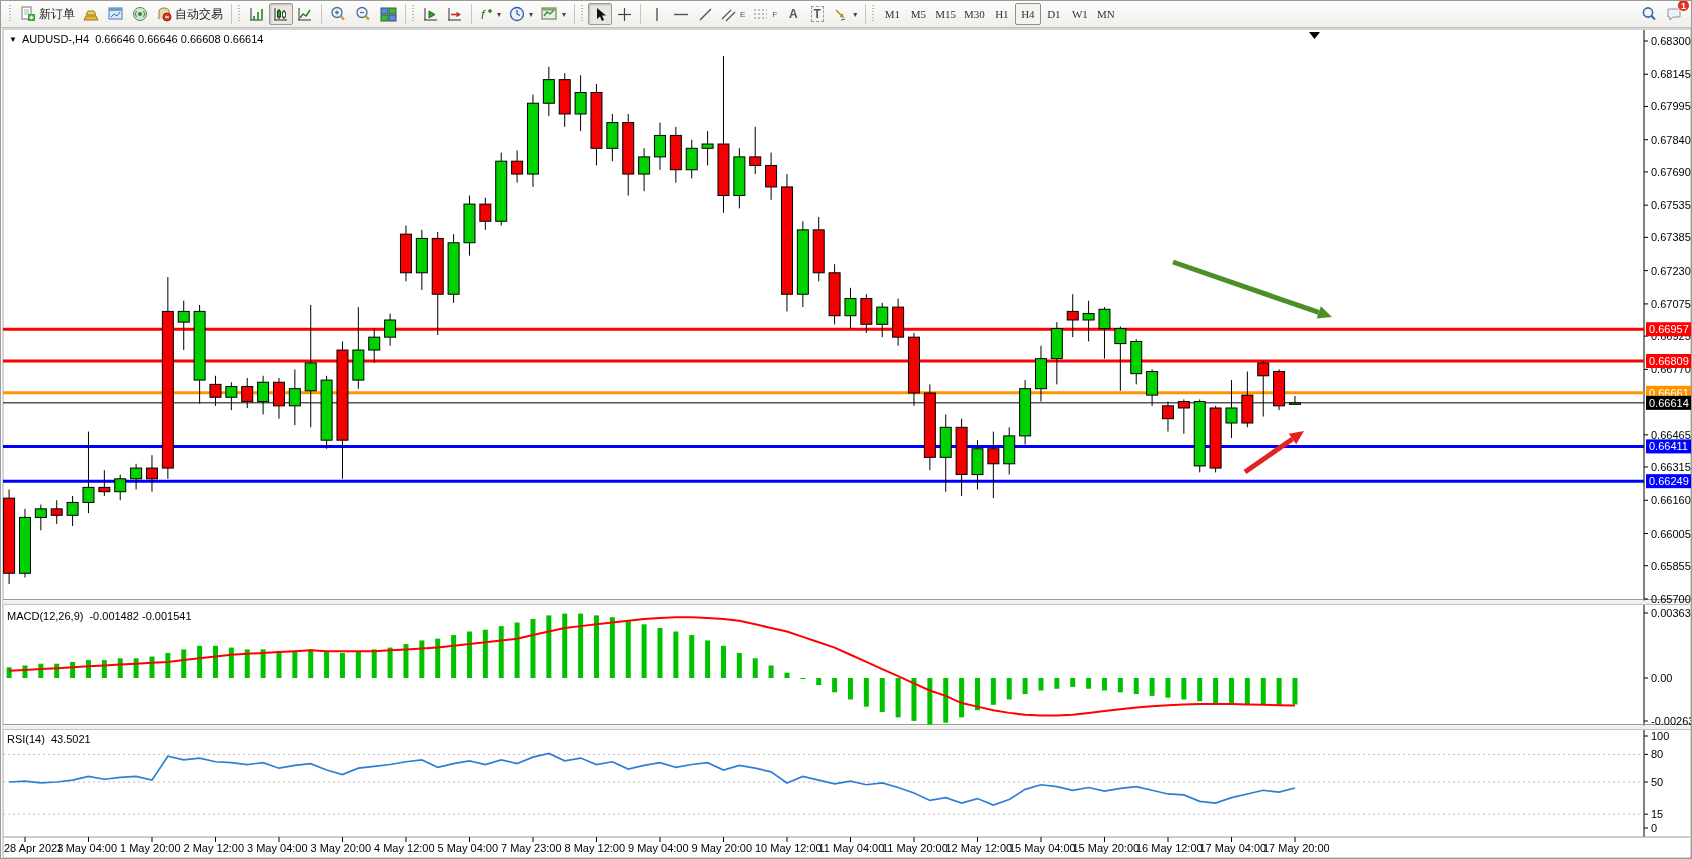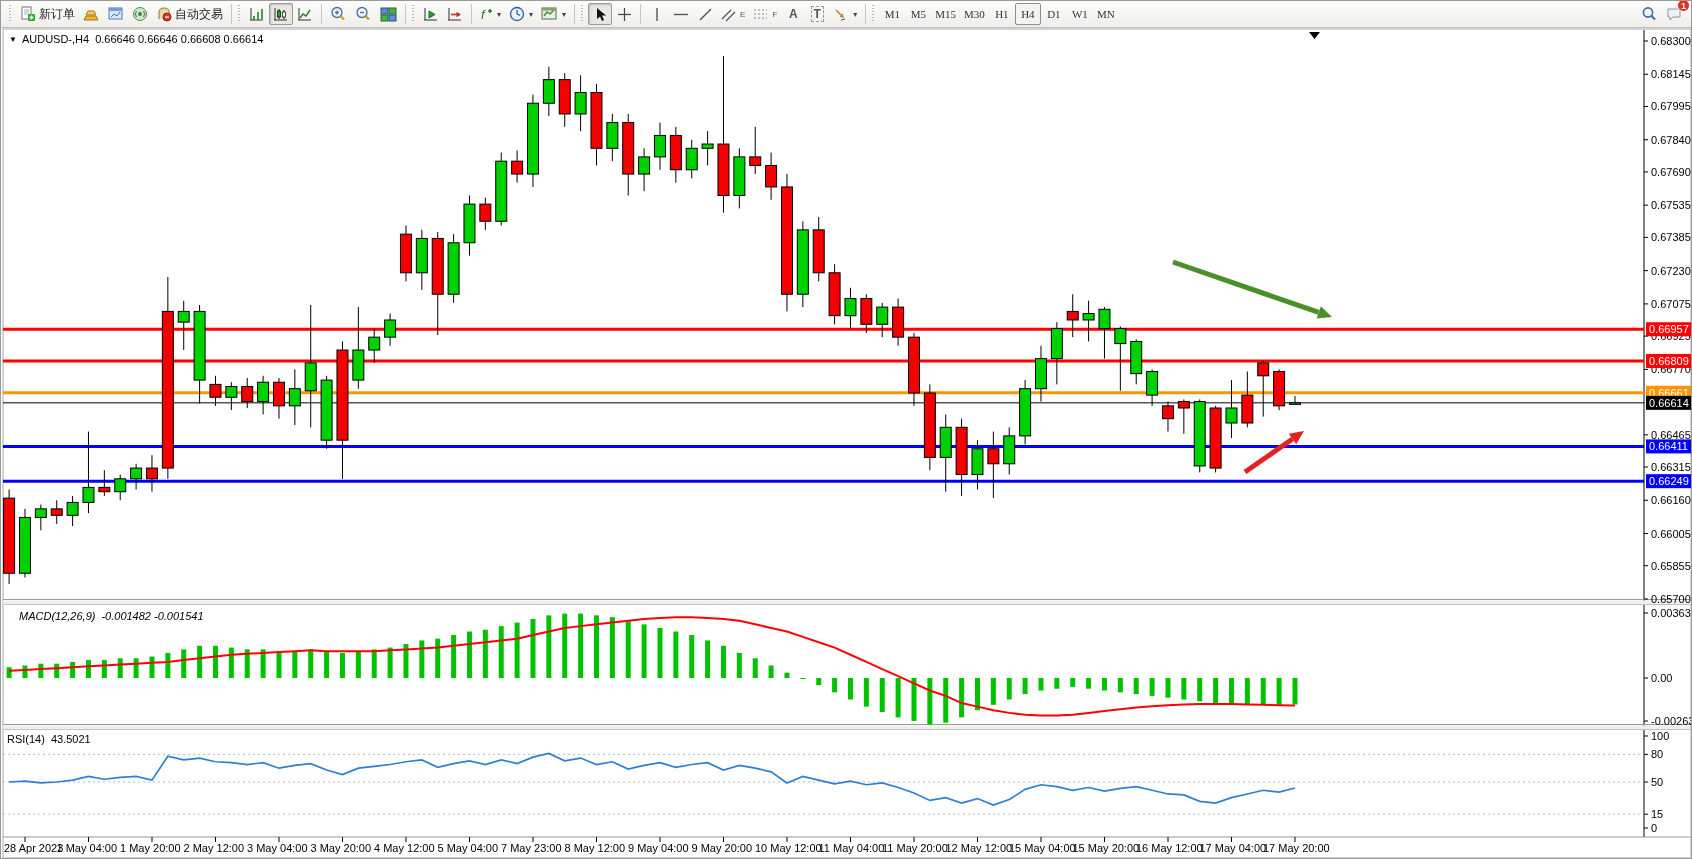--- a/index.html
+++ b/index.html
@@ -28,21 +28,21 @@
     border-radius:50%;width:13px;height:13px;font-size:9px;font-weight:bold;
     display:flex;align-items:center;justify-content:center;border:1px solid #fff;}
   .toolbar-right{margin-left:auto;display:flex;align-items:center;}
   .glyph{font-size:12px;font-weight:bold;color:#555;}
   .glyph-sub{font-size:8px;color:#555;}
   
   .chart-holder{position:absolute;left:0;top:27px;width:1692px;height:832px;background:#fff;}
   .overlay-label{position:absolute;font-size:11px;color:#000;z-index:10;white-space:nowrap;}
   #title-line{left:8px;top:5px;}
   #title-line .mk{font-size:8px;margin-right:5px;vertical-align:1px;}
-  #macd-label{left:18px;top:582px;font-style:italic;}
+  #macd-label{left:6px;top:582px;}
   #rsi-label{left:6px;top:705px;text-align:center;}
   .overlay-label .sp{margin-left:6px;}
   svg text{font-family:"Liberation Sans","DejaVu Sans",sans-serif;}
 </style>
 </head>
 <body>
 
 <div class="window">
 
   <div class="toolbar">

